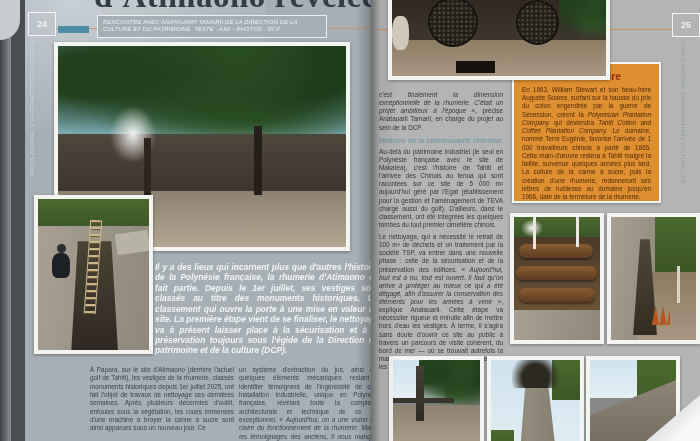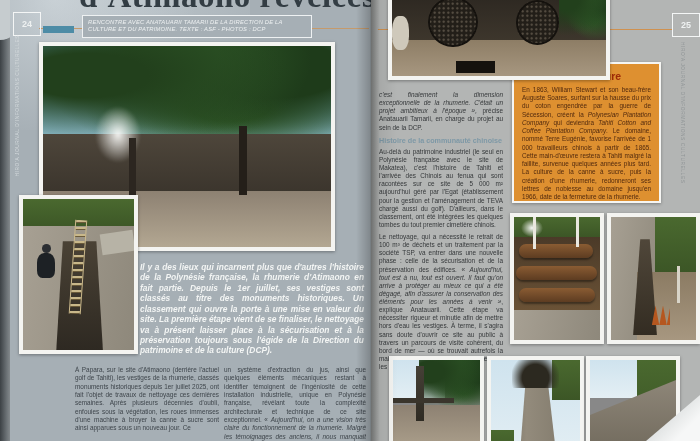--- a/index.html
+++ b/index.html
@@ -7,21 +7,21 @@
     font-family:"Liberation Sans",sans-serif;background:#4a4e52;}
 
   
   .edge-left{position:absolute;left:0;top:0;width:11px;height:441px;
     background:linear-gradient(90deg,#3c4145,#6b7175 60%,#8a8f92);}
   .corner-underpage{position:absolute;left:0;top:0;width:20px;height:40px;
     background:#c6cccf;border-bottom-right-radius:22px;}
 
   
   .page{position:absolute;top:0;height:441px;overflow:hidden;}
-  #page-left{left:10px;width:360px;background:#a6afb5;padding-left:48px;}
+  #page-left{left:25px;width:360px;background:#a6afb5;padding-left:48px;}
   #page-left::before{content:"";position:absolute;left:-60px;top:-90px;width:300px;height:220px;
     background:radial-gradient(circle at 35% 40%,rgba(225,232,236,.55),rgba(225,232,236,0) 60%),
                radial-gradient(circle at 70% 20%,rgba(215,224,229,.45),rgba(215,224,229,0) 55%);}
   #page-right{left:371px;width:329px;background:#b3b5b4;}
   #page-right::after{content:"";position:absolute;inset:0;
     background:linear-gradient(90deg,rgba(0,0,0,.10),rgba(0,0,0,0) 8%);pointer-events:none;}
   .fold{position:absolute;left:356px;top:0;width:24px;height:441px;z-index:40;pointer-events:none;
     background:linear-gradient(90deg,rgba(0,0,0,0),rgba(0,0,0,.22) 58%,rgba(0,0,0,.32) 62%,rgba(0,0,0,0) 100%);}
 
   

